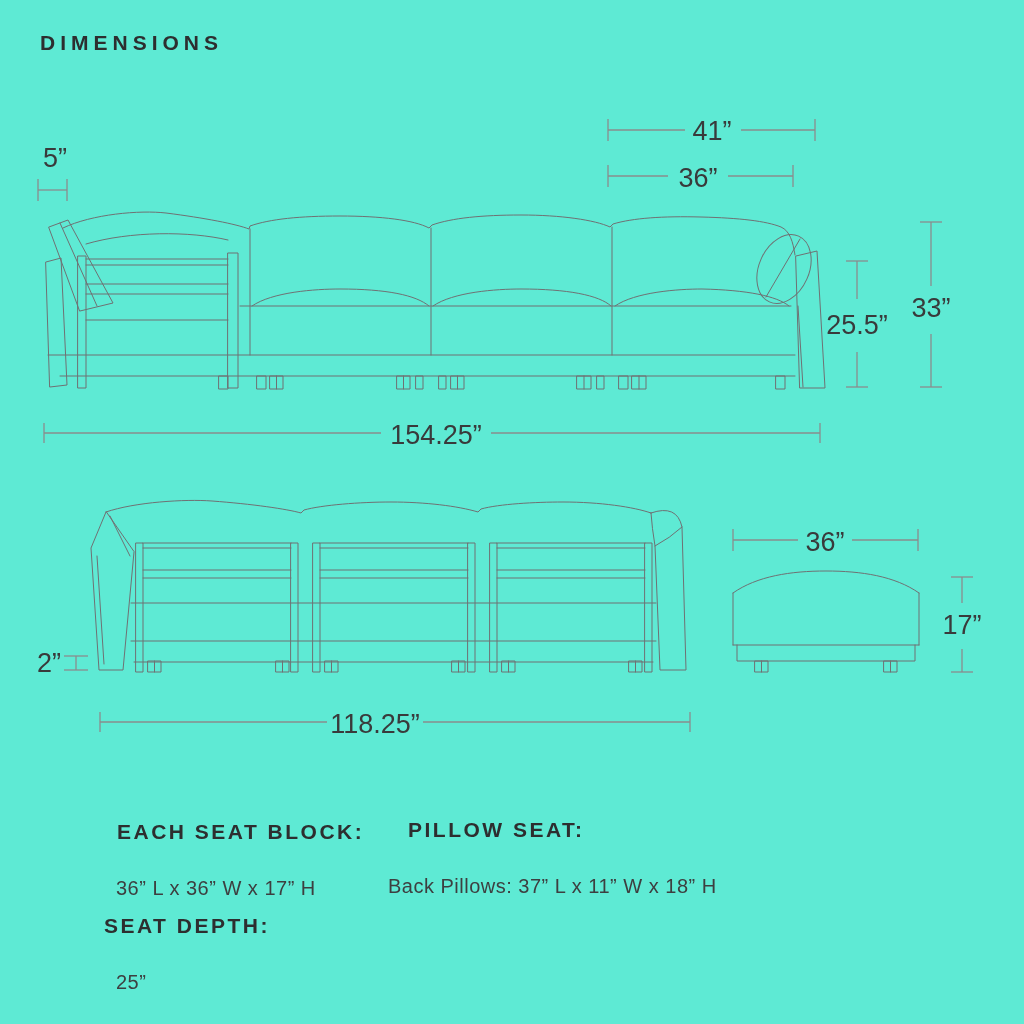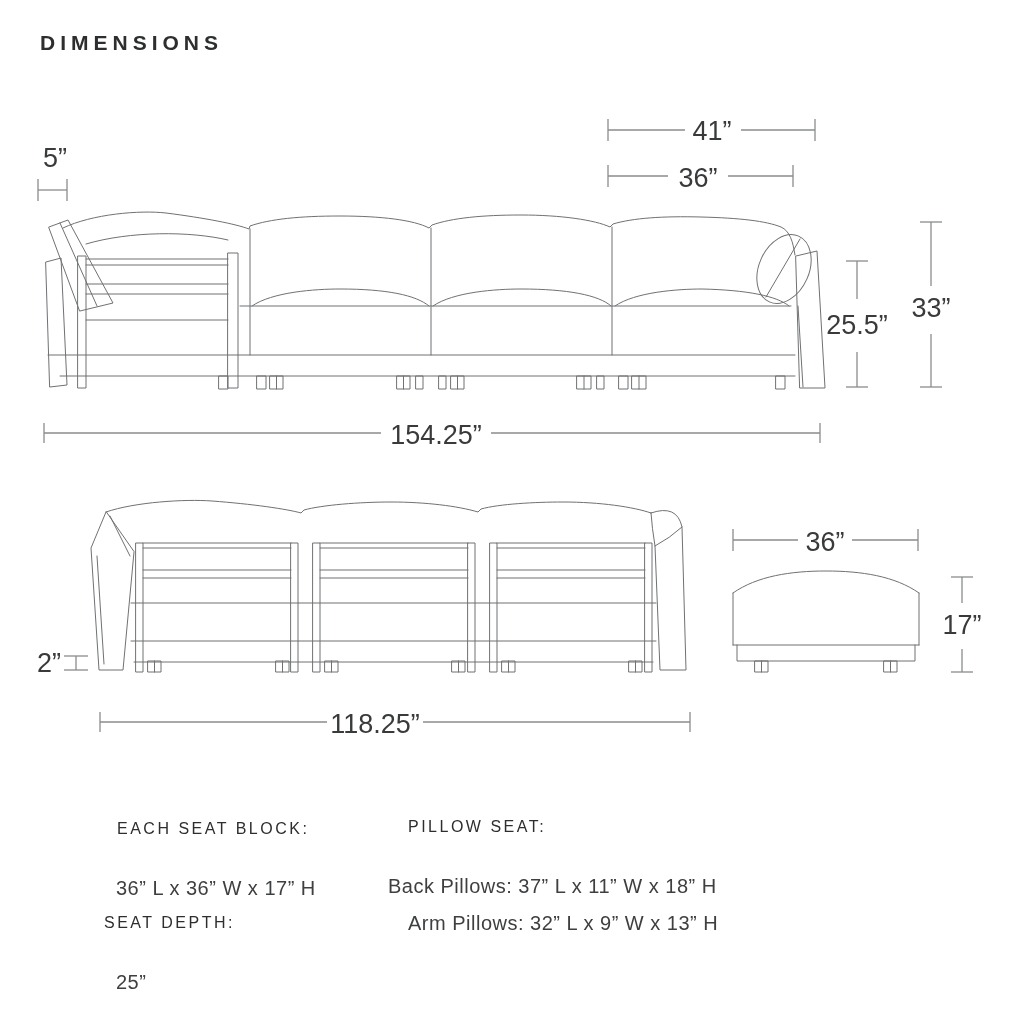--- a/index.html
+++ b/index.html
@@ -1,26 +1,26 @@
 <!DOCTYPE html>
 <html><head>
 <meta charset="utf-8">
 <style>
   html,body{margin:0;padding:0;background:#e6e6e4;}
   .canvas{
     position:relative;width:1024px;height:1024px;margin:0 auto;
-    background:#ffffff;overflow:hidden;
+    background:#5eead4;overflow:hidden;
     font-family:"Liberation Sans",sans-serif;
   }
   .page-title{
     position:absolute;left:40px;top:31px;
     font-size:21px;font-weight:bold;letter-spacing:5px;color:#2d2e2f;
   }
   .spec-h{
-    position:absolute;font-size:16px;font-weight:normal;letter-spacing:2.5px;color:#2d2e2f;
+    position:absolute;font-size:21px;font-weight:bold;letter-spacing:2.5px;color:#2d2e2f;
     white-space:nowrap;
   }
   .spec-v{
     position:absolute;font-size:20px;color:#3d3f40;white-space:nowrap;letter-spacing:.5px;margin-top:26px;
   }
   svg{position:absolute;left:0;top:0;}
   .draw path,.draw rect,.draw line,.draw ellipse{
     stroke:#6f7173;fill:none;stroke-width:1;stroke-linejoin:round;stroke-linecap:round;
   }
   .dim line{stroke:#8a8c8d;fill:none;stroke-width:1.3;}
@@ -241,15 +241,14 @@
     </g>
   </svg>
 
   <div class="spec-h" style="left:117px;top:820px">EACH SEAT BLOCK:</div>
   <div class="spec-v" style="left:116px;top:851px">36” L x 36” W x 17” H</div>
   <div class="spec-h" style="left:104px;top:914px">SEAT DEPTH:</div>
   <div class="spec-v" style="left:116px;top:945px">25”</div>
 
   <div class="spec-h" style="left:408px;top:818px">PILLOW SEAT:</div>
   <div class="spec-v" style="left:388px;top:849px">Back Pillows: 37” L x 11” W x 18” H</div>
-  <div class="spec-v" style="left:408px;top:886px">Arm Pillows: 32” L x 9” W x 13” H</div>
 
 </div>
 
 </body></html>

